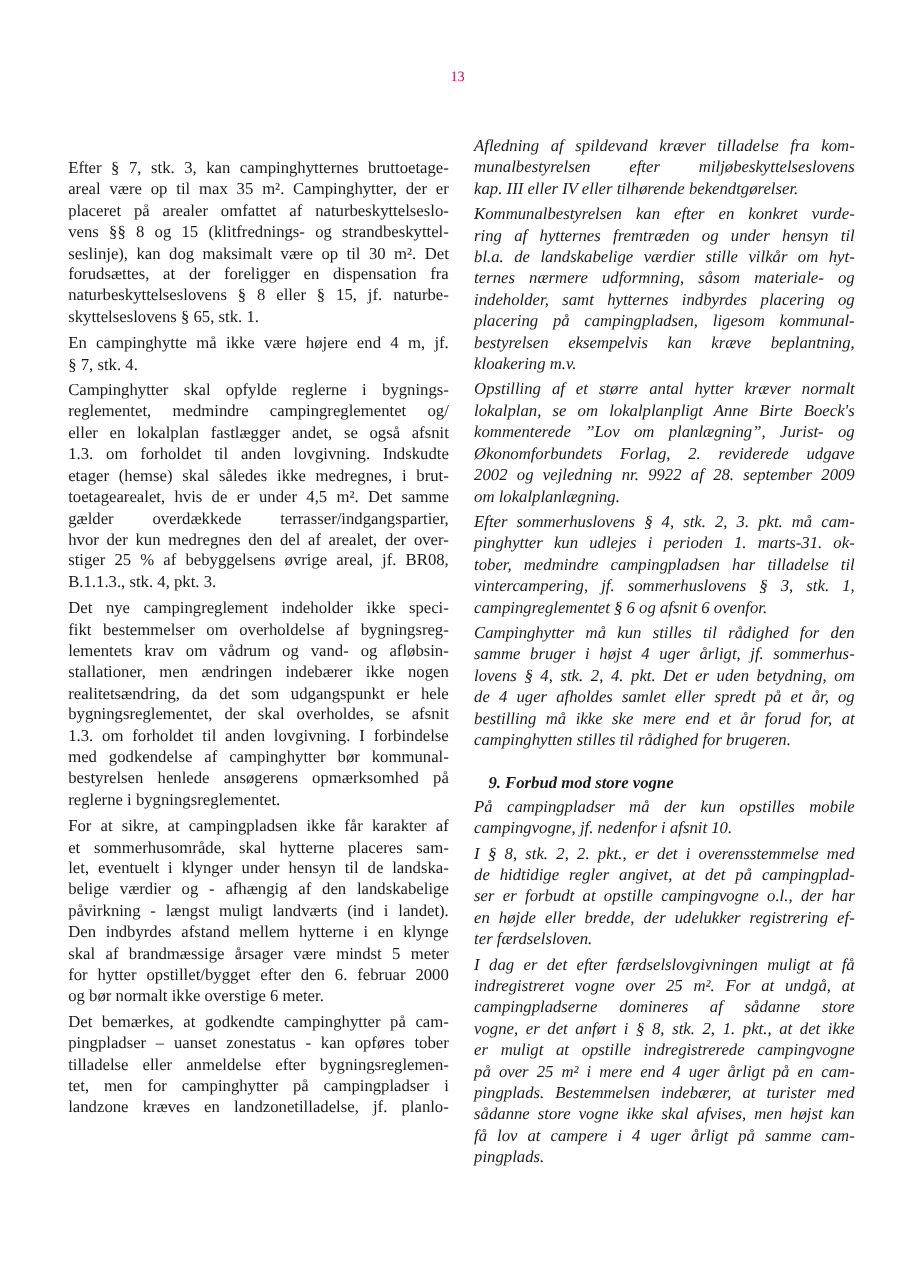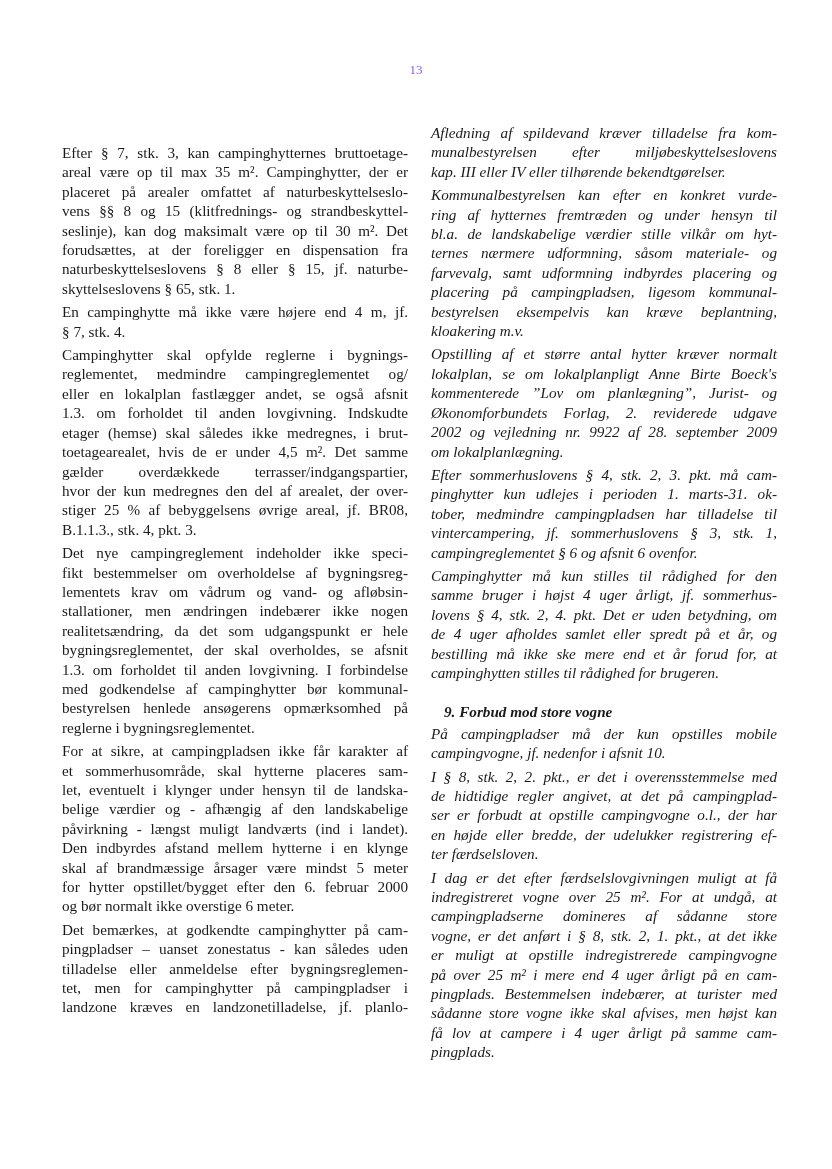--- a/index.html
+++ b/index.html
@@ -15,21 +15,21 @@
       font-family: "Liberation Serif", "DejaVu Serif", serif;
       color: #1a1a1a;
     }
     .page-number {
       position: absolute;
       top: 62px;
       left: 0;
       width: 832px;
       text-align: center;
       font-size: 13px;
-      color: #8b5cf6;
+      color: #be185d;
     }
     .column {
       position: absolute;
       top: 123px;
       width: 346px;
       font-size: 15.2px;
       line-height: 19.4px;
     }
     .col-left { left: 62px; margin-top: 20px; }
     .col-right { left: 431px; font-style: italic; }
@@ -102,40 +102,40 @@
       <span class="ln">let, eventuelt i klynger under hensyn til de landska-</span>
       <span class="ln">belige værdier og - afhængig af den landskabelige</span>
       <span class="ln">påvirkning - længst muligt landværts (ind i landet).</span>
       <span class="ln">Den indbyrdes afstand mellem hytterne i en klynge</span>
       <span class="ln">skal af brandmæssige årsager være mindst 5 meter</span>
       <span class="ln">for hytter opstillet/bygget efter den 6. februar 2000</span>
       <span class="ln last">og bør normalt ikke overstige 6 meter.</span>
     </div>
     <div class="para">
       <span class="ln">Det bemærkes, at godkendte campinghytter på cam-</span>
-      <span class="ln">pingpladser – uanset zonestatus - kan således uden</span>
+      <span class="ln">pingpladser – uanset zonestatus - kan opføres tober</span>
       <span class="ln">tilladelse eller anmeldelse efter bygningsreglemen-</span>
       <span class="ln">tet, men for campinghytter på campingpladser i</span>
       <span class="ln">landzone kræves en landzonetilladelse, jf. planlo-</span>
     </div>
   </div>
 
 <div class="column col-right">
   <div id="right-before">
       <div class="para">
         <span class="ln">Afledning af spildevand kræver tilladelse fra kom-</span>
         <span class="ln">munalbestyrelsen efter miljøbeskyttelseslovens</span>
         <span class="ln last">kap. III eller IV eller tilhørende bekendtgørelser.</span>
       </div>
       <div class="para">
         <span class="ln">Kommunalbestyrelsen kan efter en konkret vurde-</span>
         <span class="ln">ring af hytternes fremtræden og under hensyn til</span>
         <span class="ln">bl.a. de landskabelige værdier stille vilkår om hyt-</span>
         <span class="ln">ternes nærmere udformning, såsom materiale- og</span>
-        <span class="ln">farvevalg, samt udformning indbyrdes placering og</span>
+        <span class="ln">indeholder, samt hytternes indbyrdes placering og</span>
         <span class="ln">placering på campingpladsen, ligesom kommunal-</span>
         <span class="ln">bestyrelsen eksempelvis kan kræve beplantning,</span>
         <span class="ln last">kloakering m.v.</span>
       </div>
       <div class="para">
         <span class="ln">Opstilling af et større antal hytter kræver normalt</span>
         <span class="ln">lokalplan, se om lokalplanpligt Anne Birte Boeck's</span>
         <span class="ln">kommenterede ”Lov om planlægning”, Jurist- og</span>
         <span class="ln">Økonomforbundets Forlag, 2. reviderede udgave</span>
         <span class="ln">2002 og vejledning nr. 9922 af 28. september 2009</span>

